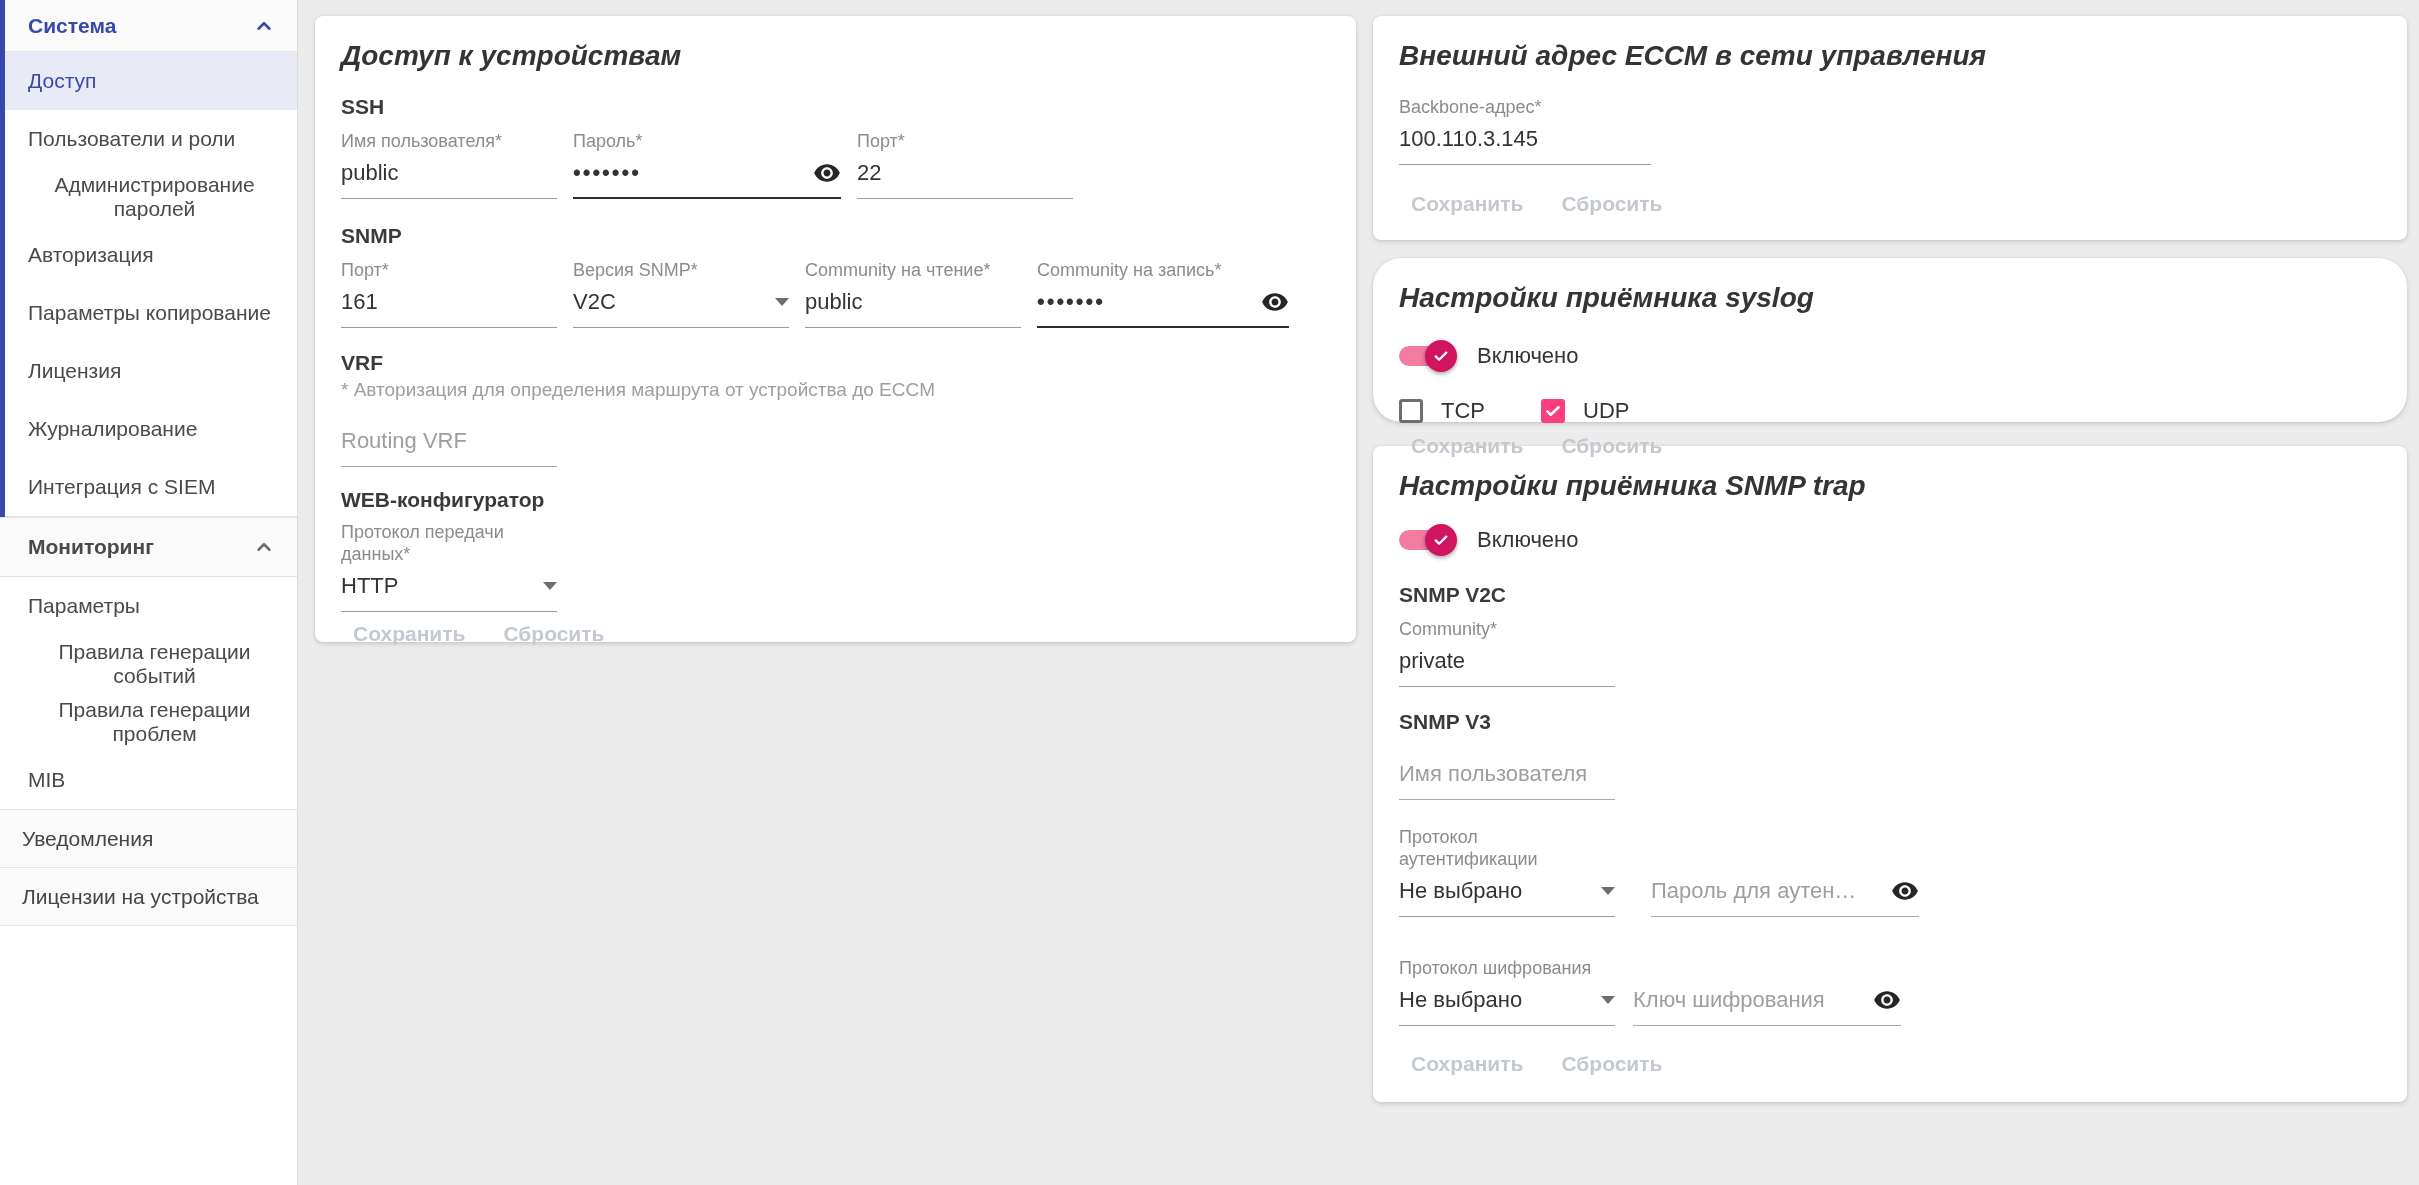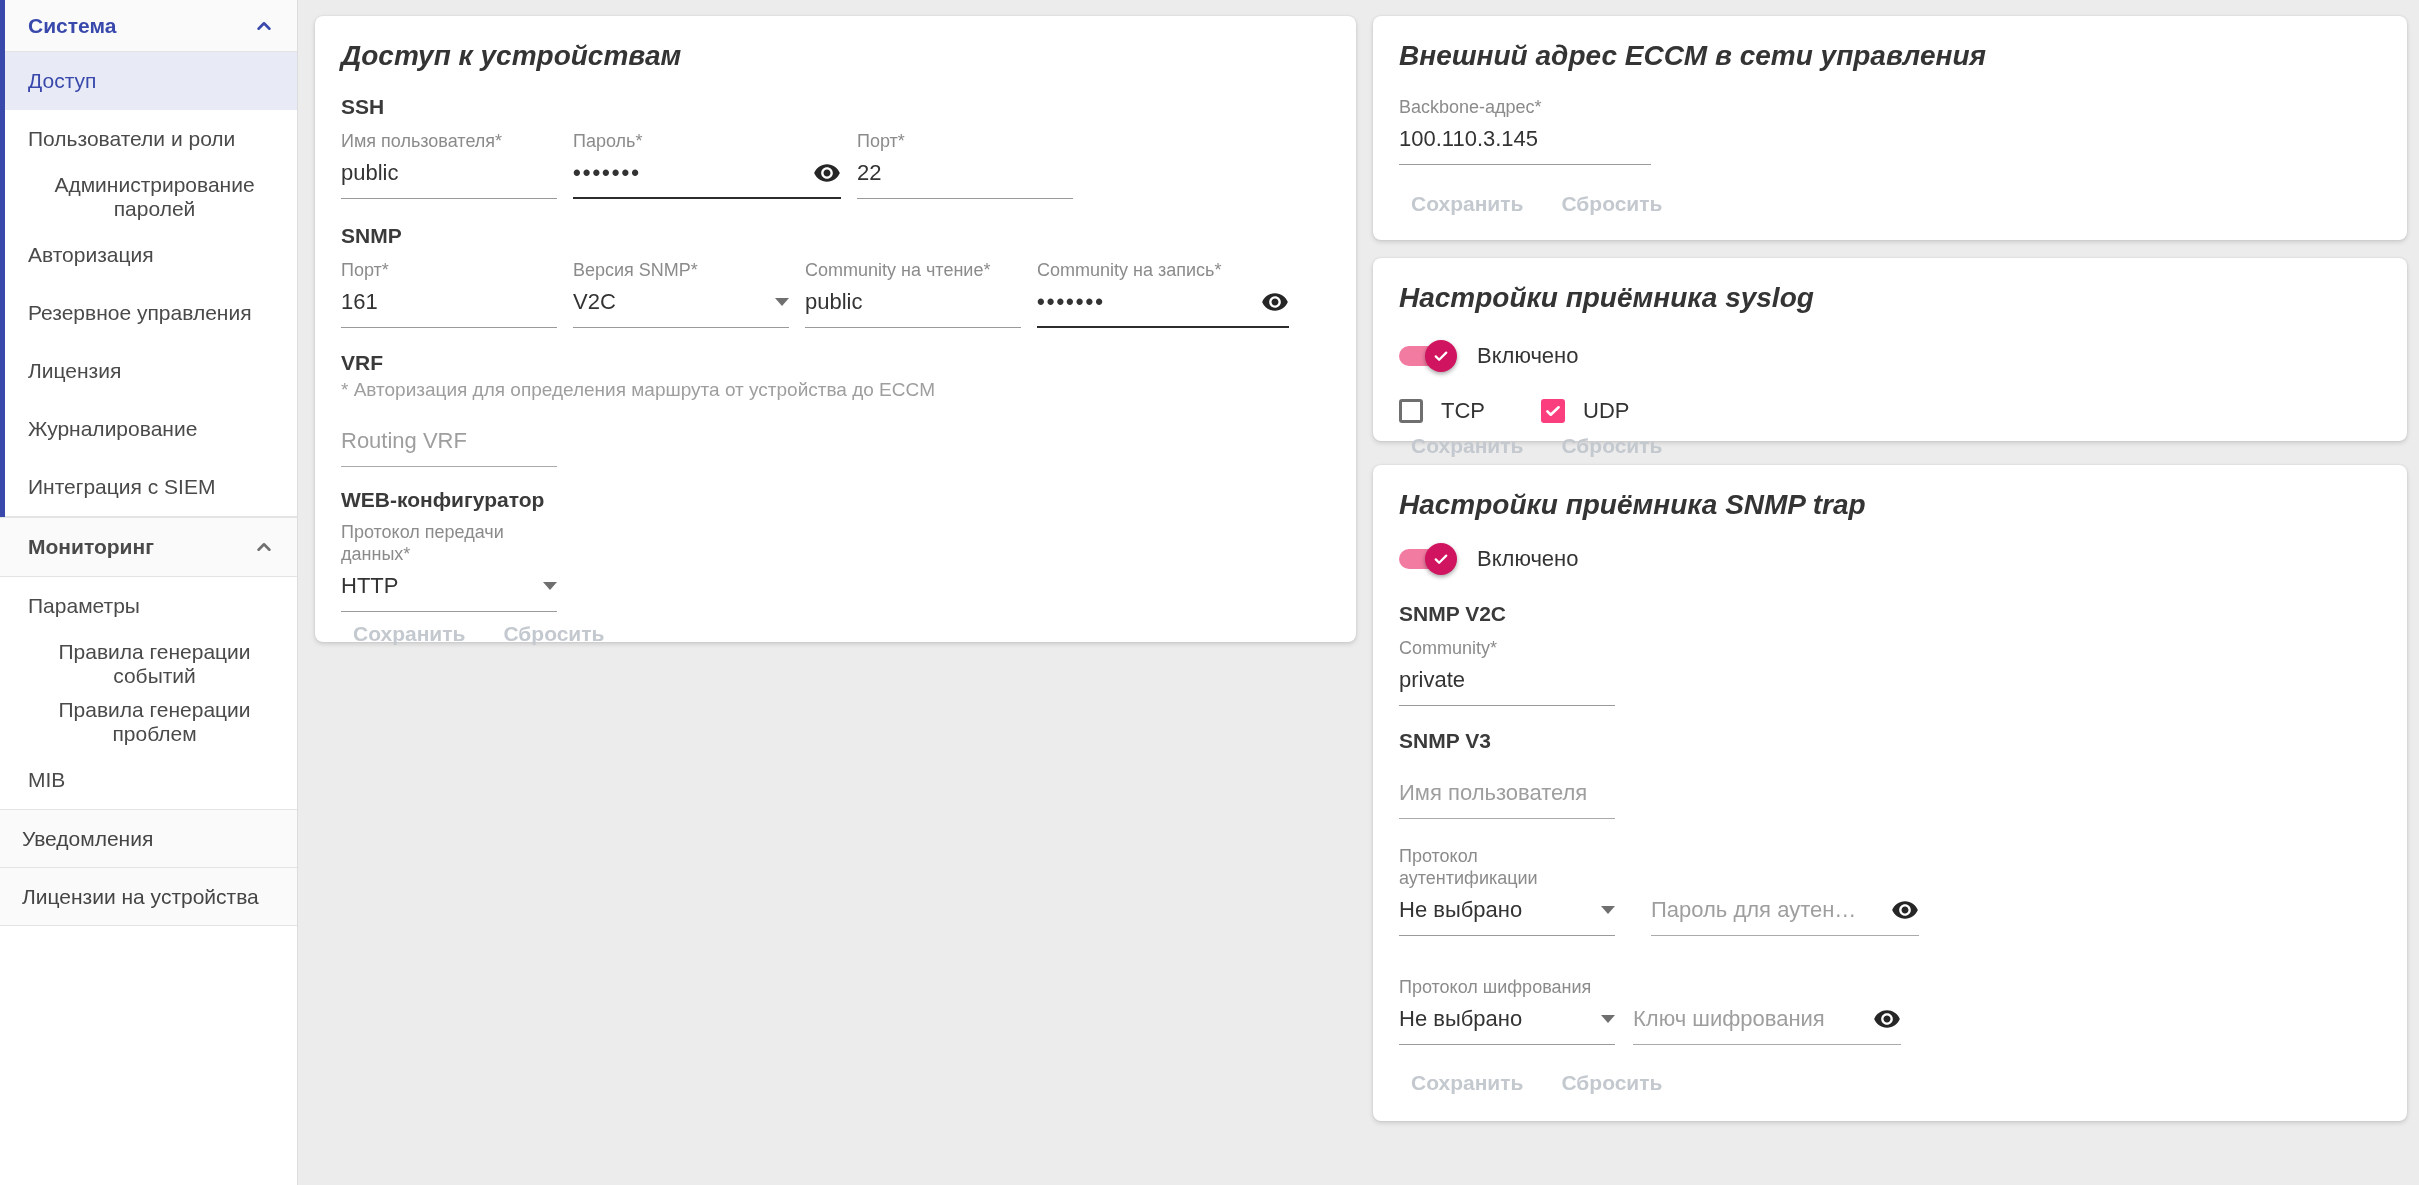--- a/index.html
+++ b/index.html
@@ -52,21 +52,21 @@
   }
   .card-title { font-size:28px; font-weight:700; color:#343434; line-height:36px;font-style:italic; }
   .section-h { font-size:21px; font-weight:700; color:#3a3a3a; line-height:26px; }
 
   .left-card {
     position:absolute; left:17px; top:16px; width:1041px; height:626px;
     padding:22px 26px 14px;
   }
   .right-col { position:absolute; left:1075px; top:16px; width:1034px; }
   .card-a { height:224px; padding:22px 26px 12px; margin-bottom:18px; }
-  .card-b { height:183px; padding:22px 26px 2px; margin-bottom:24px; }
+  .card-b { height:164px; padding:22px 26px 2px; margin-bottom:24px;border-radius:28px; }
   .card-c { height:656px; padding:22px 26px 14px; }
 
   .frow { display:flex; gap:16px; }
   .mt10{margin-top:10px;} .mt18{margin-top:18px;} .mt20{margin-top:20px;}
   .mt22{margin-top:22px;} .mt24{margin-top:24px;} .mt26{margin-top:26px;} .mt8{margin-top:8px;}
 
   .field { position:relative; }
   .w216 { width:216px; } .w252 { width:252px; } .w268 { width:268px; }
   .flabel { font-size:18px; color:#8b8b8b; line-height:22px; }
   .fcontrol {
@@ -144,21 +144,21 @@
     <div class="nav-item">
         <span>Пользователи и роли</span>
       </div>
     <div class="nav-item">
         <span>Администрирование паролей</span>
       </div>
     <div class="nav-item">
         <span>Авторизация</span>
       </div>
     <div class="nav-item">
-        <span>Резервное управления</span>
+        <span>Параметры копирование</span>
       </div>
     <div class="nav-item">
         <span>Лицензия</span>
       </div>
     <div class="nav-item">
         <span>Журналирование</span>
       </div>
     <div class="nav-item">
         <span>Интеграция с SIEM</span>
       </div>

